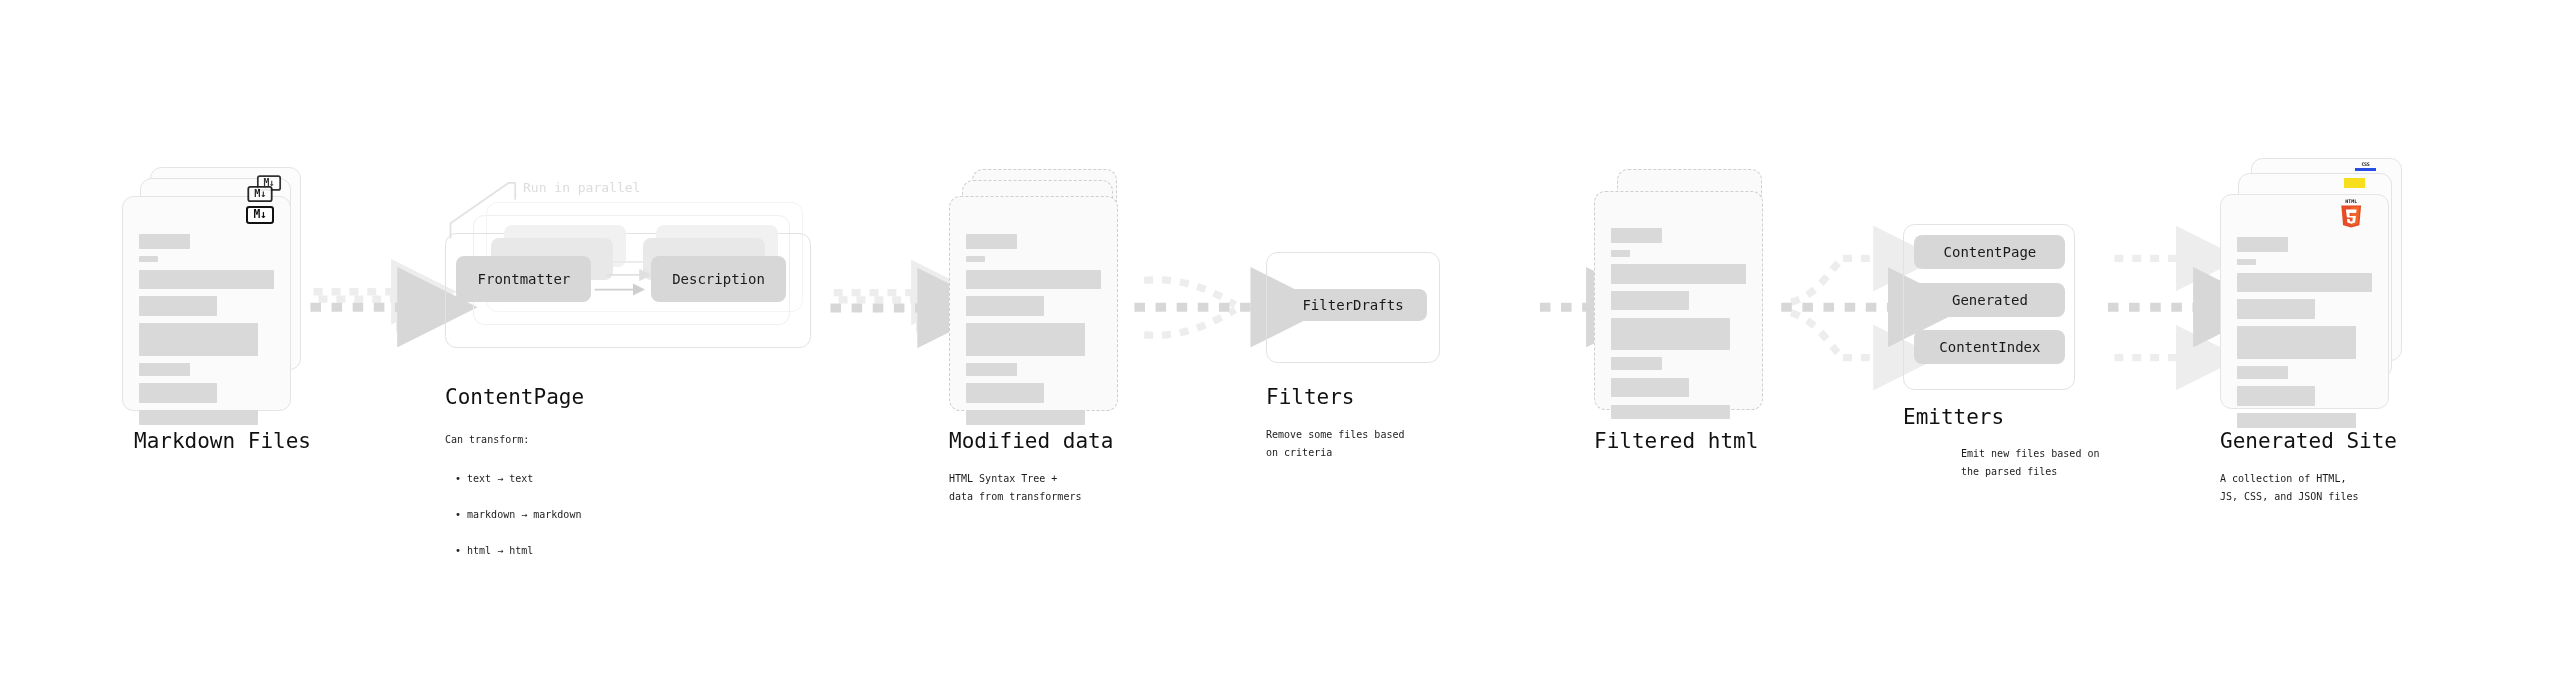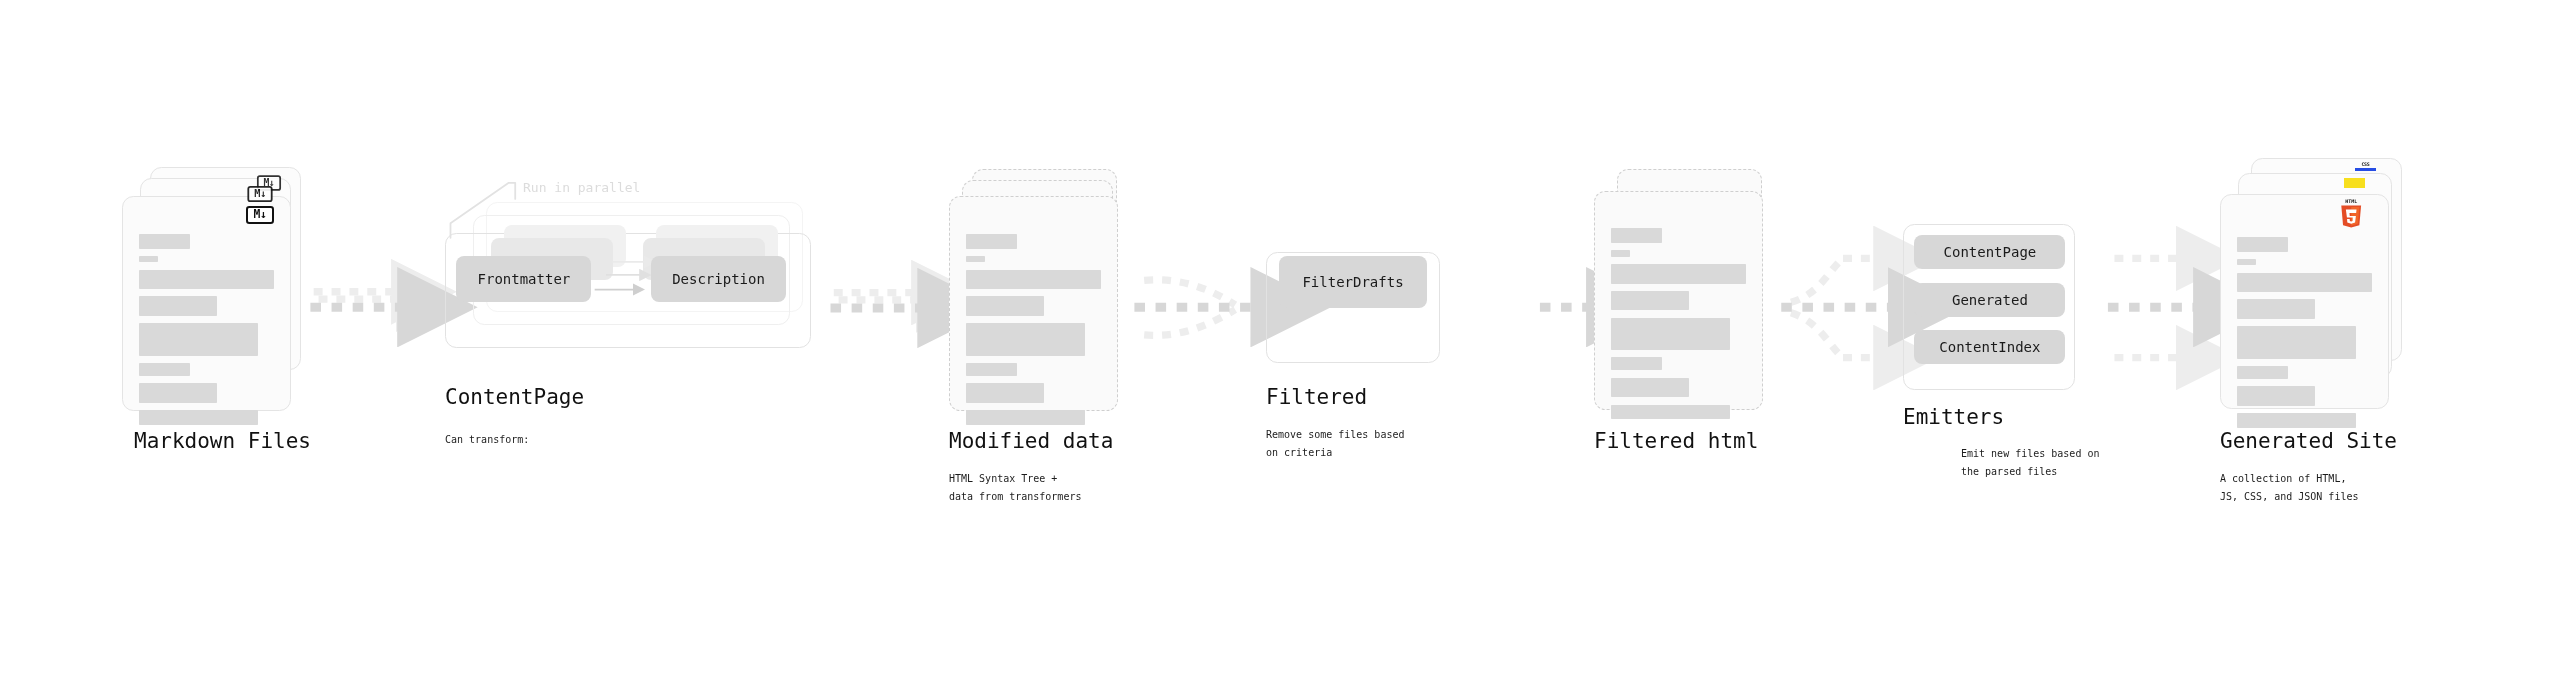--- a/index.html
+++ b/index.html
@@ -206,20 +206,25 @@
     <div class="pill" style="left:206px;top:54px;width:135px;height:46px;">Description</div>
 
     <svg style="left:0;top:-37px;width:244px;height:89px;" viewBox="0 0 300 110" width="244" height="89">
       <path d="M6,90 L6,72 L78,22 L86,22 L86,42" fill="none" stroke="#e2e2e2" stroke-width="2.2" stroke-linecap="round" stroke-linejoin="round"></path>
     </svg>
   </div>
   <div class="annot" style="left:523px; top:180px;">Run in parallel</div>
 
   <div class="title" style="left:445px; top:385px;">ContentPage</div>
   <div class="subtitle" style="left:445px; top:431px;">Can transform:</div>
+  <div class="subtitle" style="left:455px; top:452px;">
+    <span class="listline">• text → text</span>
+    <span class="listline">• markdown → markdown</span>
+    <span class="listline">• html → html</span>
+  </div>
 
   <div class="node" style="left:949px; top:167px;">
     <div class="stack" style="width:179px;height:244px;">
       <div class="card dashed card-back" style="left:23px;top:1.6px;width:145px;height:195px;"></div>
       <div class="card dashed card-mid" style="left:13px;top:13px;width:151px;height:198px;"></div>
       <div class="card dashed card-front" style="left:0px;top:29px;width:169px;height:215px;">
         <div class="bars" style="top:37px;">
           <div class="bar" style="width:51px;height:14.6px;"></div>
           <div class="bar" style="width:18.7px;height:6.5px;"></div>
           <div class="bar" style="width:135px;height:19.5px;"></div>
@@ -231,23 +236,23 @@
         </div>
       </div>
     </div>
   </div>
   <div class="title" style="left:949px; top:429px;">Modified data</div>
   <div class="subtitle" style="left:949px; top:470px;">HTML Syntax Tree +
 data from transformers</div>
 
   <div class="node" style="left:1266px; top:252px;">
     <div class="group" style="left:0;top:0;width:174px;height:111px;"></div>
-    <div class="pill" style="left:13px;top:4px;width:148px;height:52px;">FilterDrafts</div>
-  </div>
-  <div class="title" style="left:1266px; top:385px;">Filtered</div>
+    <div class="pill" style="left:13px;top:37px;width:148px;height:32px;">FilterDrafts</div>
+  </div>
+  <div class="title" style="left:1266px; top:385px;">Filters</div>
   <div class="subtitle" style="left:1266px; top:426px;">Remove some files based
 on criteria</div>
 
   <div class="node" style="left:1594px; top:167px;">
     <div class="stack" style="width:179px;height:244px;">
       <div class="card dashed card-back" style="left:23px;top:1.6px;width:145px;height:195px;"></div>
       <div class="card dashed card-front" style="left:0px;top:24.4px;width:169px;height:219px;">
         <div class="bars" style="top:36px;">
           <div class="bar" style="width:51px;height:14.6px;"></div>
           <div class="bar" style="width:18.7px;height:6.5px;"></div>

